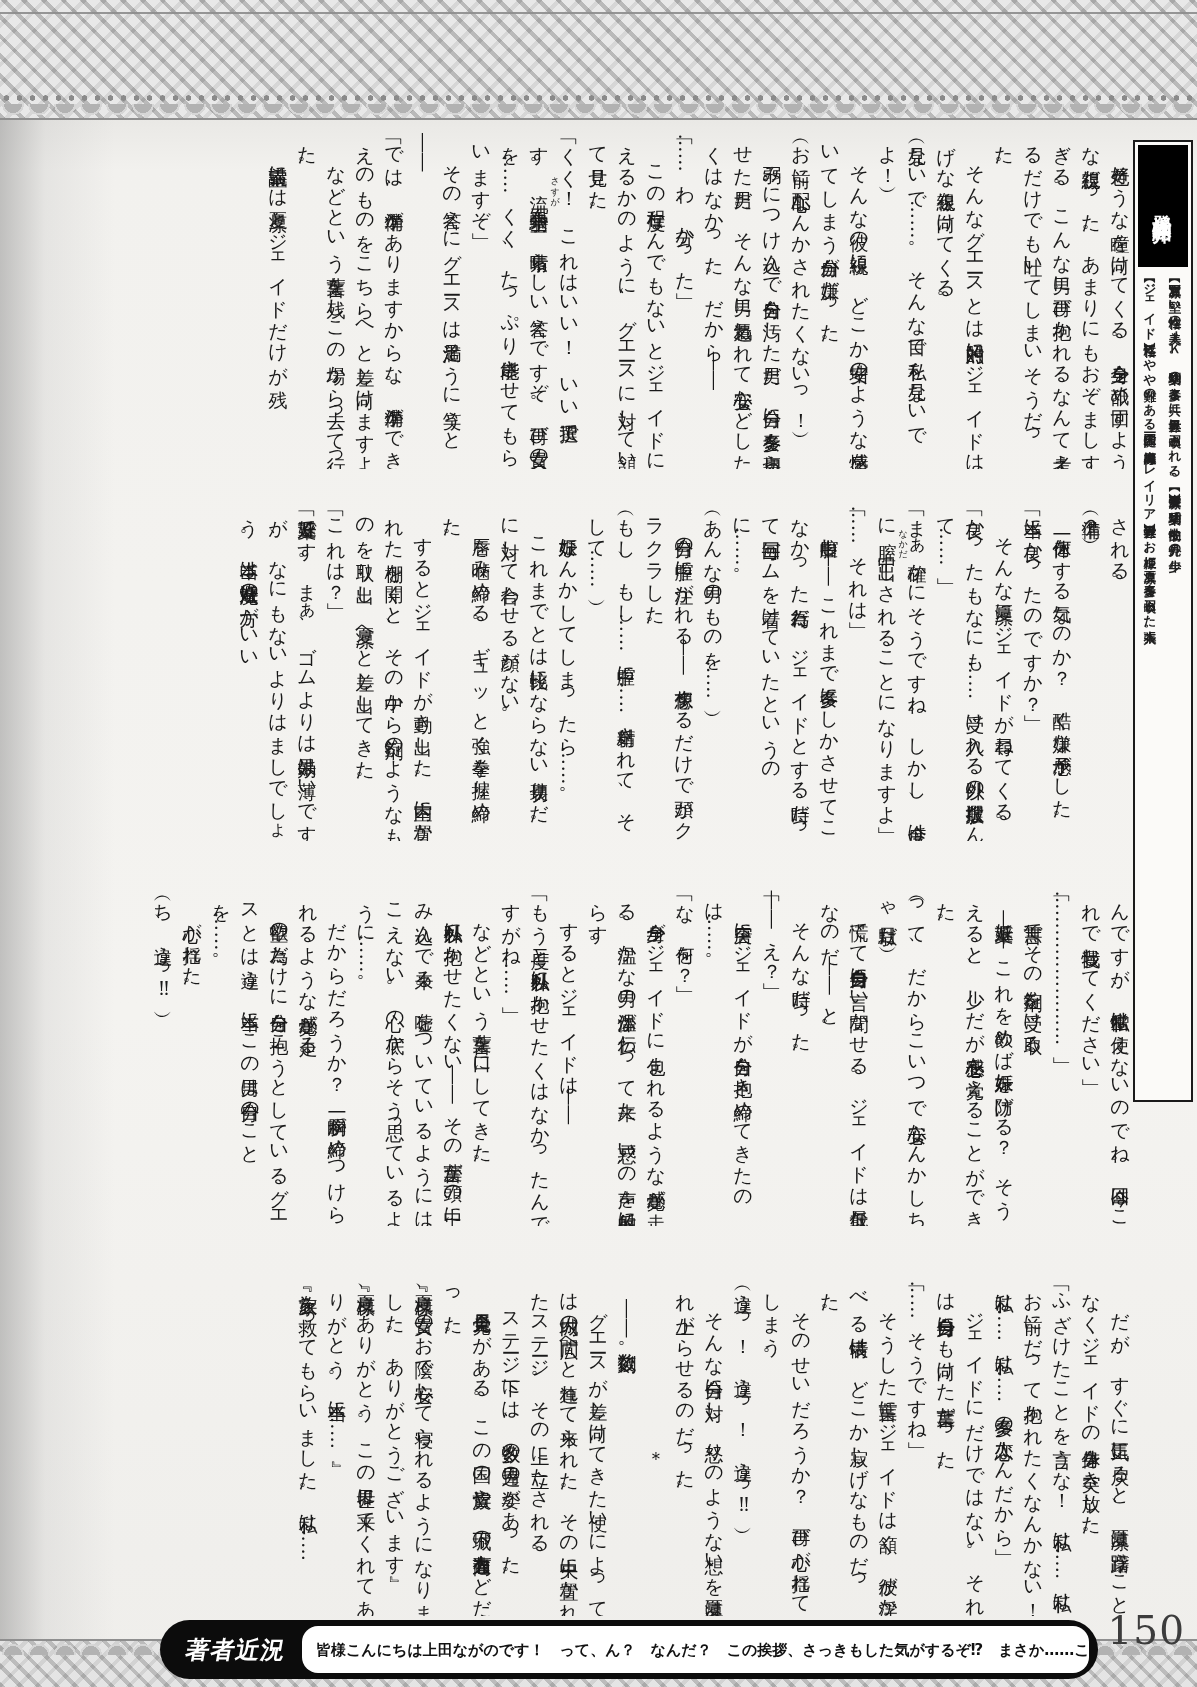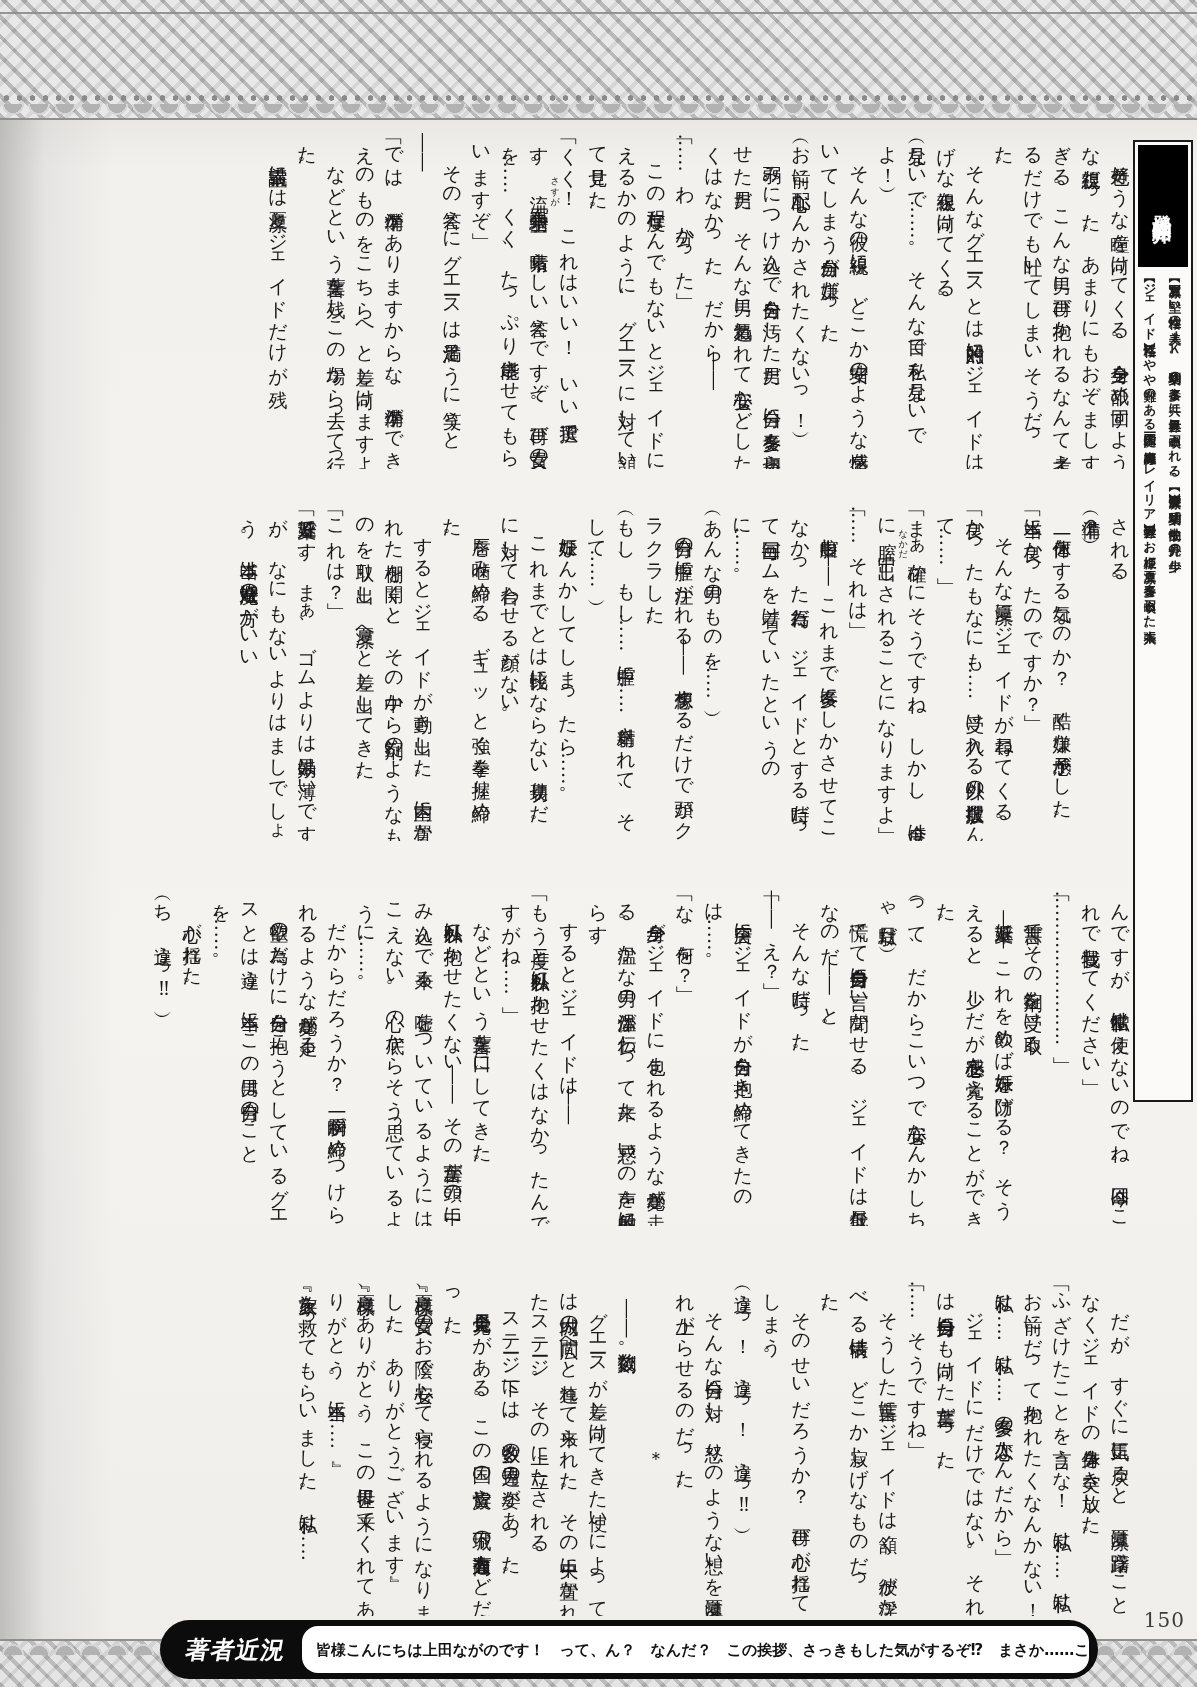--- a/index.html
+++ b/index.html
@@ -72,21 +72,21 @@
   .band p.indent{text-indent:1em;}
   .band p.center{text-align:center;}
   .band1{top:133px;height:336px;}
   .band2{top:505px;height:336px;}
   .band3{top:890px;height:336px;}
   .band4{top:1280px;height:336px;}
   ruby rt{font-size:9px;letter-spacing:0;font-weight:normal;}
   
   .page-number{
     position:absolute;top:1608px;right:12px;
-    font-size:20px;color:#3c3c3c;letter-spacing:1px;z-index:3;
+    font-size:39px;color:#3c3c3c;letter-spacing:1px;z-index:3;
     font-family:"DejaVu Serif","Liberation Serif",serif;
   }
   .author-bar{
     position:absolute;left:160px;top:1620px;width:938px;height:59px;
     background:#0c0c0c;border-radius:30px;
     display:flex;align-items:center;z-index:4;
   }
   .author-label{
     color:#fff;font-weight:bold;font-size:24px;letter-spacing:1px;
     font-family:"DejaVu Sans","Liberation Sans",sans-serif;

